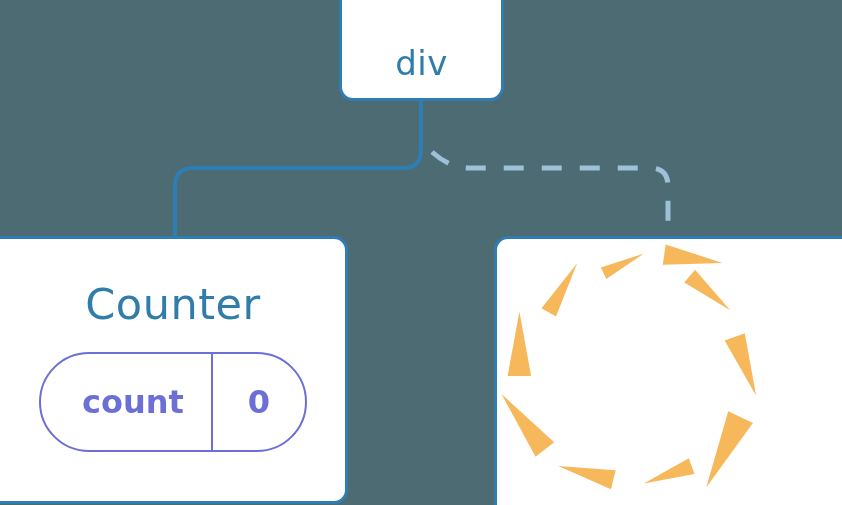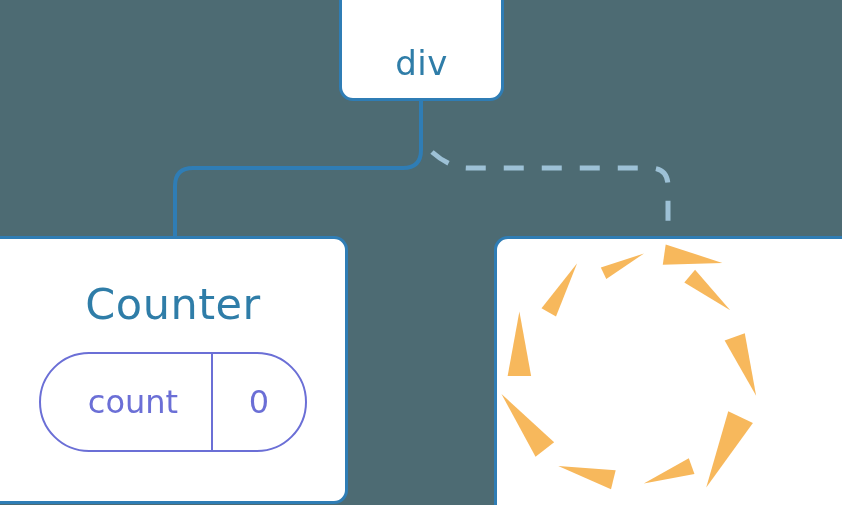--- a/index.html
+++ b/index.html
@@ -83,20 +83,21 @@
     box-sizing: border-box;
     background: #ffffff;
   }
   .pill-key, .pill-val {
     display: flex;
     align-items: center;
     justify-content: center;
     color: #6b6fd6;
     font-size: 32px;
     line-height: 1;
+    font-weight: bold;
   }
   .pill-key {
     flex: 1 1 auto;
     padding-left: 14px;
   }
   .pill-val {
     flex: 0 0 92px;
     border-left: 2px solid #6b6fd6;
   }
 

